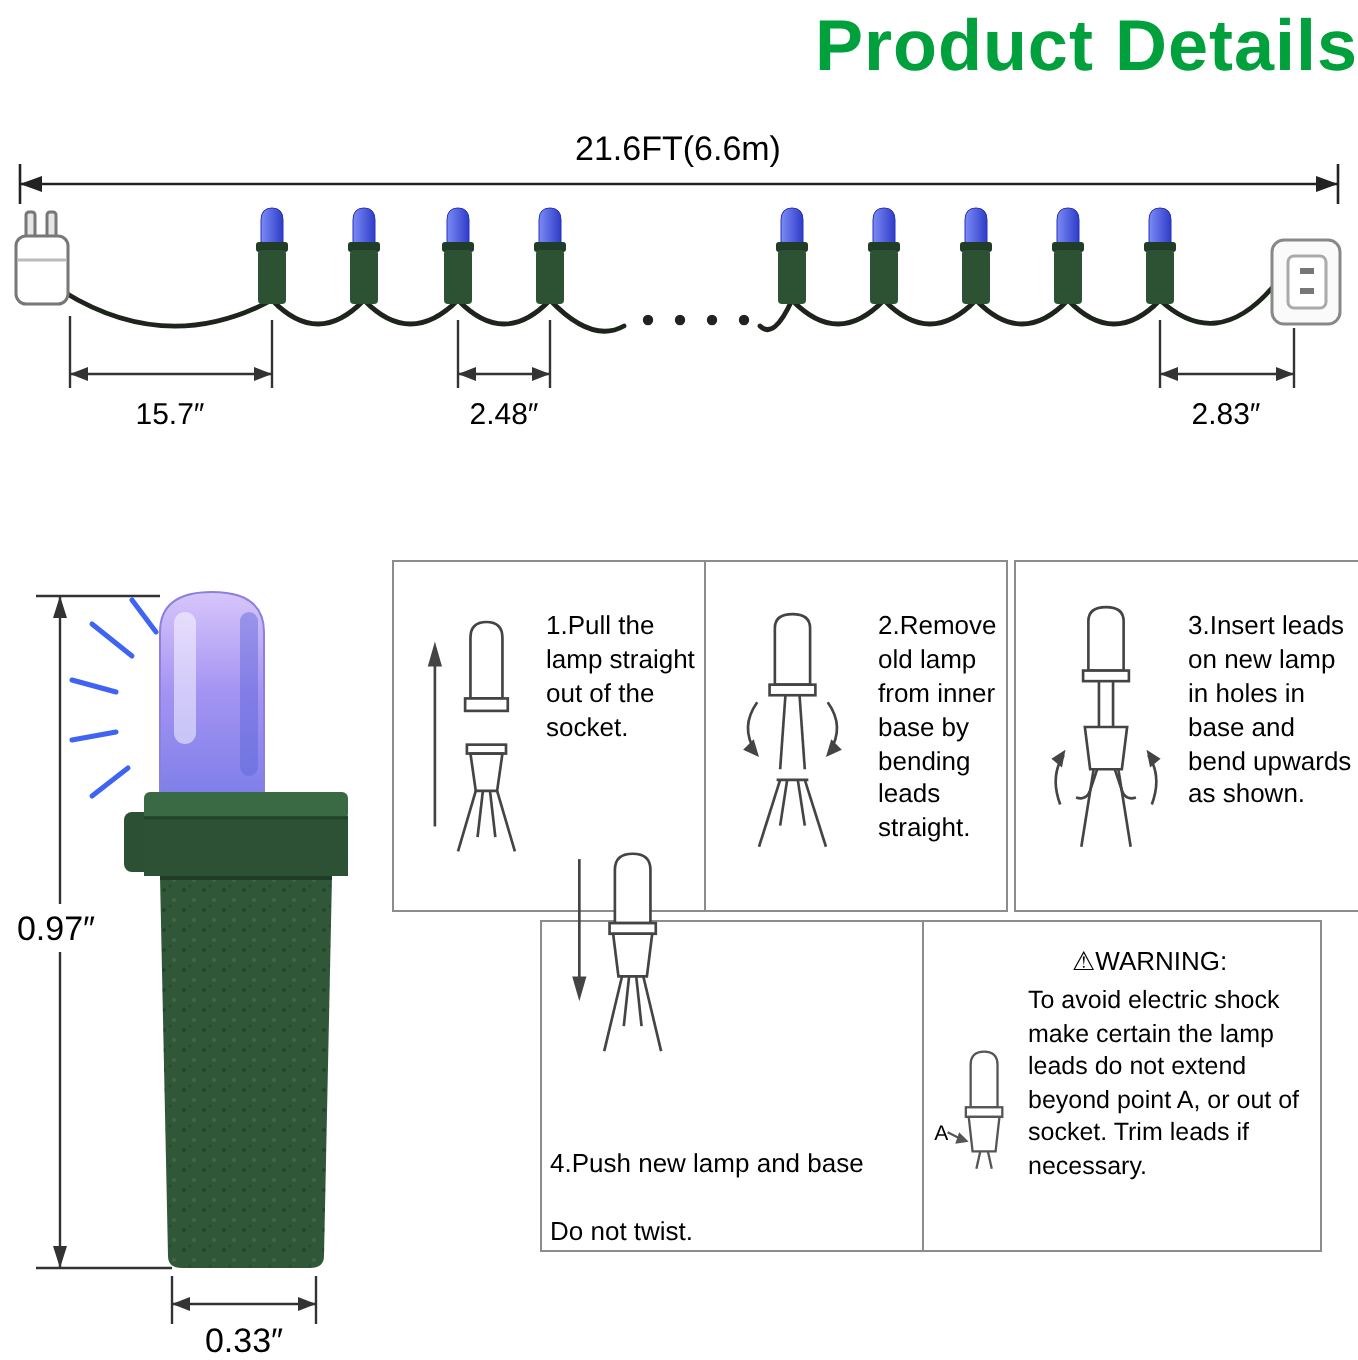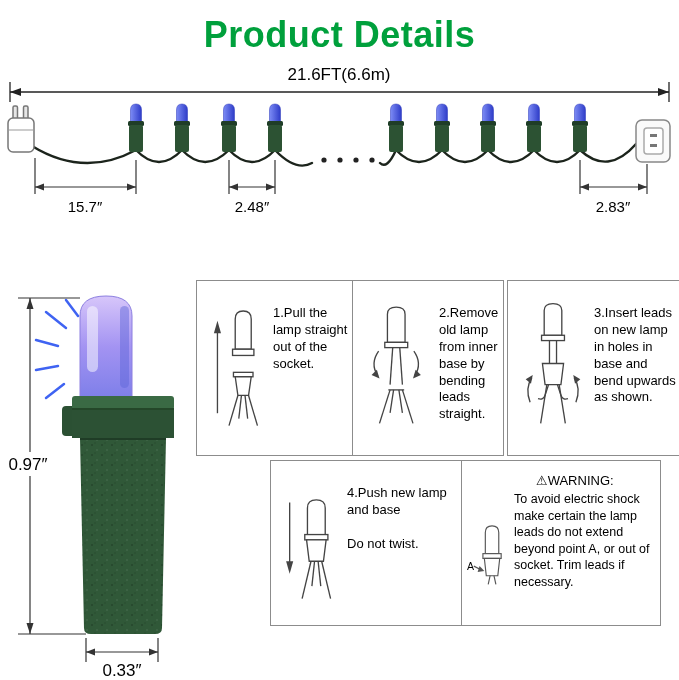--- a/index.html
+++ b/index.html
@@ -1,22 +1,22 @@
 <!DOCTYPE html>
 <html><head>
 <meta charset="utf-8">
 <style>
   html,body { margin:0; padding:0; background:#fff; }
   .page {
     position:relative; width:679px; height:680px; background:#fff;
     font-family:"Liberation Sans","DejaVu Sans",sans-serif; overflow:hidden; color:#000;
   }
   .title {
-    position:absolute; top:0; left:0; right:0; margin:12px; padding-top:2px;
-    text-align:center; font-size:36px; font-weight:700; color:#00A03C; letter-spacing:0.5px;
+    position:absolute; top:0; left:0; right:0; margin:0; padding-top:2px;
+    text-align:right; font-size:36px; font-weight:700; color:#00A03C; letter-spacing:0.5px;
   }
   svg { display:block; }
   svg text { font-family:inherit; fill:#000; }
   .strand { position:absolute; top:60px; left:0; width:679px; height:160px; }
   .bulb-detail { position:absolute; top:282px; left:0; width:200px; height:398px; }
   .panel {
     position:absolute; box-sizing:border-box; border:1px solid #8c8c8c; background:#fff;
     display:flex;
     justify-content:flex-end;
   }
@@ -236,21 +236,21 @@
         <polygon points="19,85 11,90 17,95" fill="#444" stroke="none"></polygon>
         <path d="M68,116 Q74,100 66,88"></path>
         <polygon points="65,85 73,90 67,95" fill="#444" stroke="none"></polygon>
         <line x1="35" y1="96" x2="28" y2="140"></line>
         <line x1="49" y1="96" x2="56" y2="140"></line>
       </g>
     </svg>
     <div class="step-text">3.Insert leads on new lamp in holes in base and bend upwards as shown.</div>
   </div>
 
-  <div class="panel p-row2" style="left:270px; width:192px;">
+  <div class="panel p-row2" style="left:270px; width:192px;flex-direction:column;">
     <svg class="ill" viewBox="0 0 72 152">
       <g stroke="#444" stroke-width="1.5" fill="none">
         <line x1="12" y1="26" x2="12" y2="96"></line>
         <polygon points="12,106 8,92 16,92" fill="#444" stroke="none"></polygon>
         <path d="M32,62 L32,32 Q32,23 42,23 Q52,23 52,32 L52,62 Z" fill="#fff"></path>
         <rect x="29" y="62" width="26" height="6" fill="#fff"></rect>
         <path d="M31,68 L53,68 L50,92 L34,92 Z" fill="#fff"></path>
         <line x1="36" y1="92" x2="26" y2="134"></line>
         <line x1="48" y1="92" x2="58" y2="134"></line>
         <line x1="40" y1="92" x2="37" y2="120"></line>

